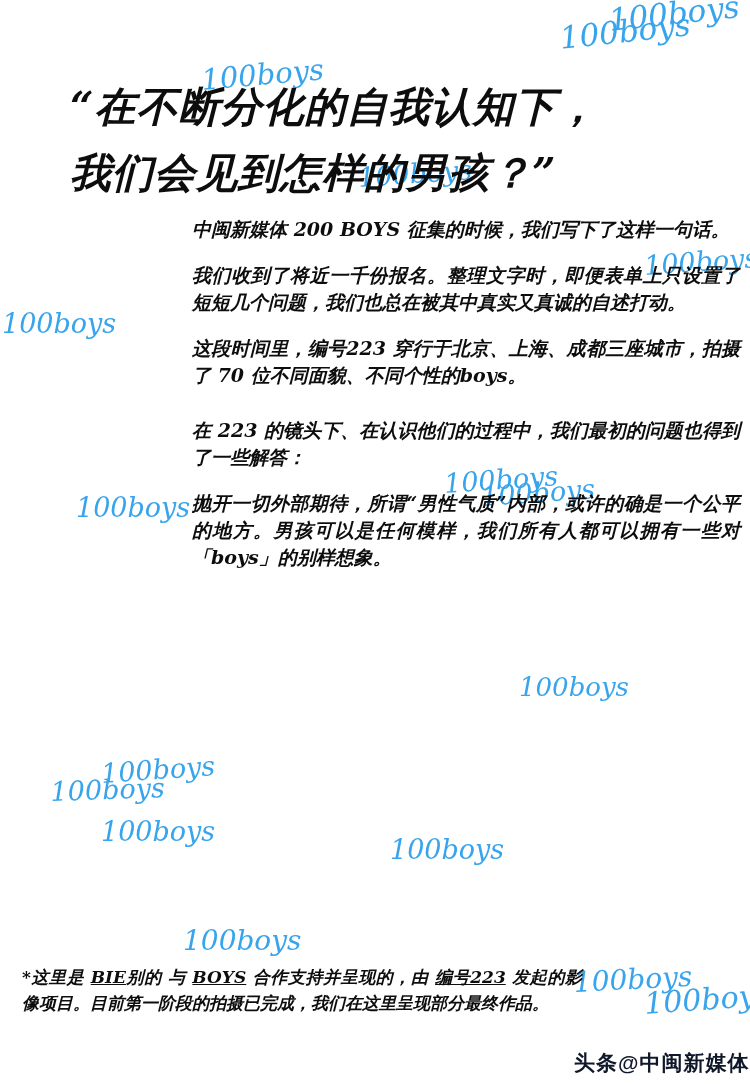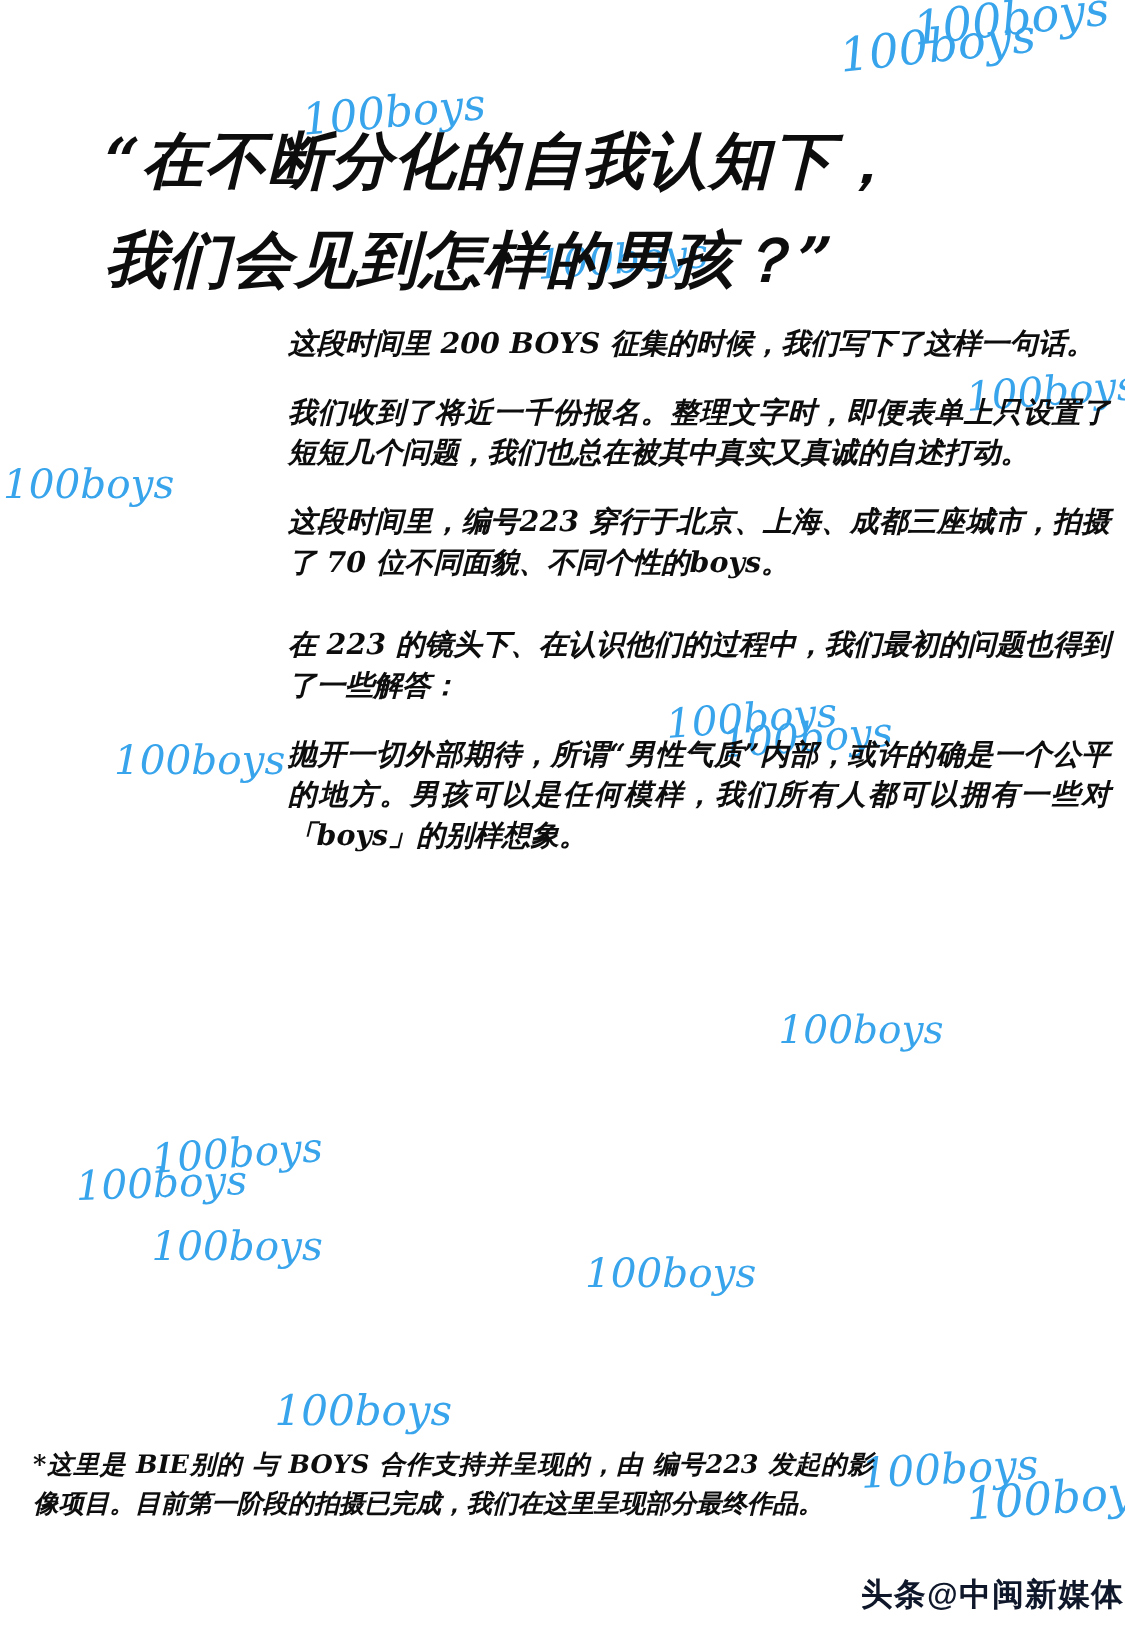--- a/index.html
+++ b/index.html
@@ -62,21 +62,21 @@
     position: absolute;
     left: 22px;
     top: 964px;
     width: 560px;
     font-size: 17px;
     line-height: 26px;
     font-style: italic;
     font-weight: 600;
     text-align: justify;
   }
-  .footnote b { font-weight: 800; }
+  .footnote b { font-weight: 800; text-decoration: underline; }
   
   .wm-layer {
     position: absolute;
     inset: 0;
     pointer-events: none;
   }
   .wm {
     position: absolute;
     font-family: "DejaVu Serif", serif;
     font-style: italic;
@@ -121,21 +121,21 @@
       <span class="wm" style="left: 573px; top: 966px; font-size: 28px; color: rgb(56, 164, 236); transform: rotate(-3deg);">100boys</span>
       <span class="wm" style="left: 643px; top: 986px; font-size: 30px; color: rgb(56, 164, 236); transform: rotate(-4deg);">100boys</span>
     </div>
 
   <div class="heading">
     <div>“在不断分化的自我认知下，</div>
     <div>我们会见到怎样的男孩？”</div>
   </div>
 
   <div class="body-col">
-    <p><span>这段时间里 </span><b>200 BOYS</b><span> 征集的时候，我们写下了这样一句话。</span></p>
+    <p><span>中闽新媒体 </span><b>200 BOYS</b><span> 征集的时候，我们写下了这样一句话。</span></p>
     <p><span>我们收到了将近一千份报名。整理文字时，即便表单上只设置了短短几个问题，我们也总在被其中真实又真诚的自述打动。</span></p>
     <p><span>这段时间里，</span><b>编号223</b><span>  穿行于北京、上海、成都三座城市，拍摄了 </span><b>70</b><span> 位不同面貌、不同个性的</span><b>boys</b><span>。</span></p>
     <p class="gap-lg"><span>在 </span><b>223</b><span> 的镜头下、在认识他们的过程中，我们最初的问题也得到了一些解答：</span></p>
     <p><span>抛开一切外部期待，所谓“男性气质”内部，或许的确是一个公平的地方。男孩可以是任何模样，我们所有人都可以拥有一些对「</span><b>boys</b><span>」的别样想象。</span></p>
   </div>
 
 
   <div class="footnote"><span>*这里是 </span><b>BIE</b><span>别的 与 </span><b>BOYS</b><span> 合作支持并呈现的，由 </span><b>编号223</b><span> 发起的影像项目。目前第一阶段的拍摄已完成，我们在这里呈现部分最终作品。</span></div>
 
   <div class="site-wm" style="color: #0f172a; text-align: right;">头条@中闽新媒体</div>

